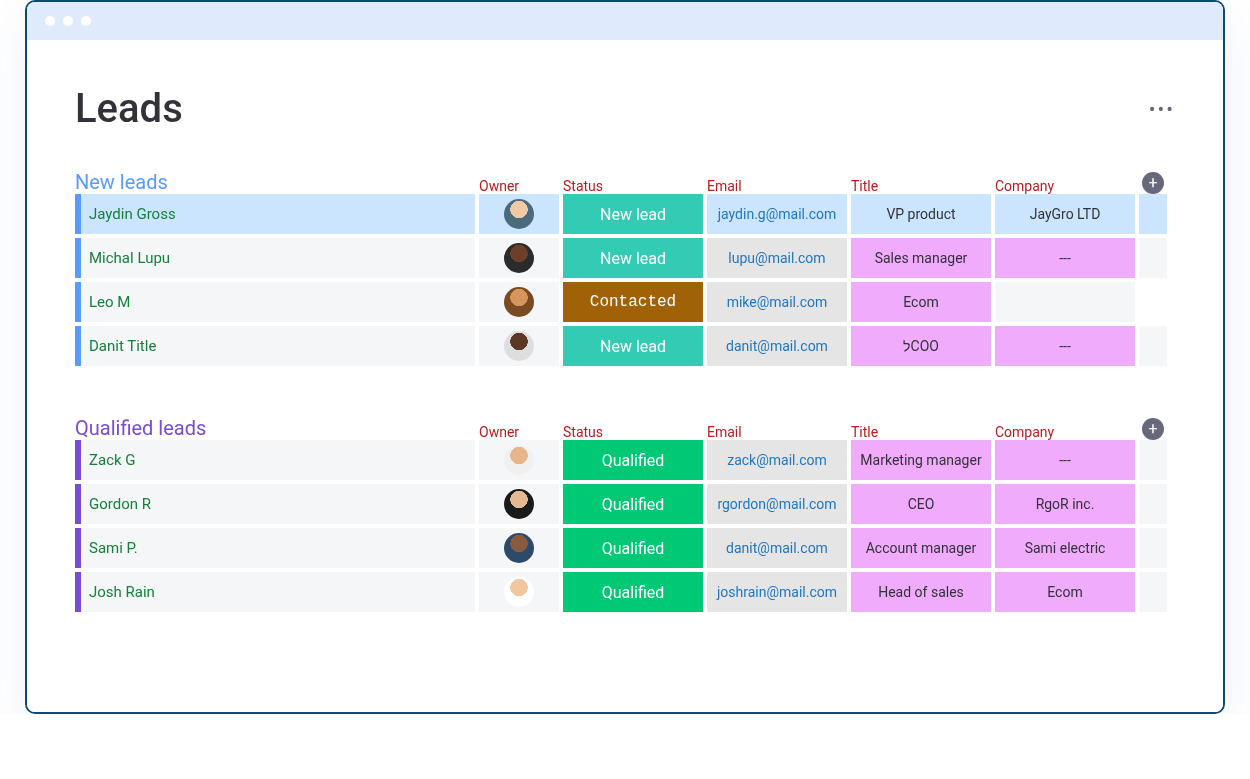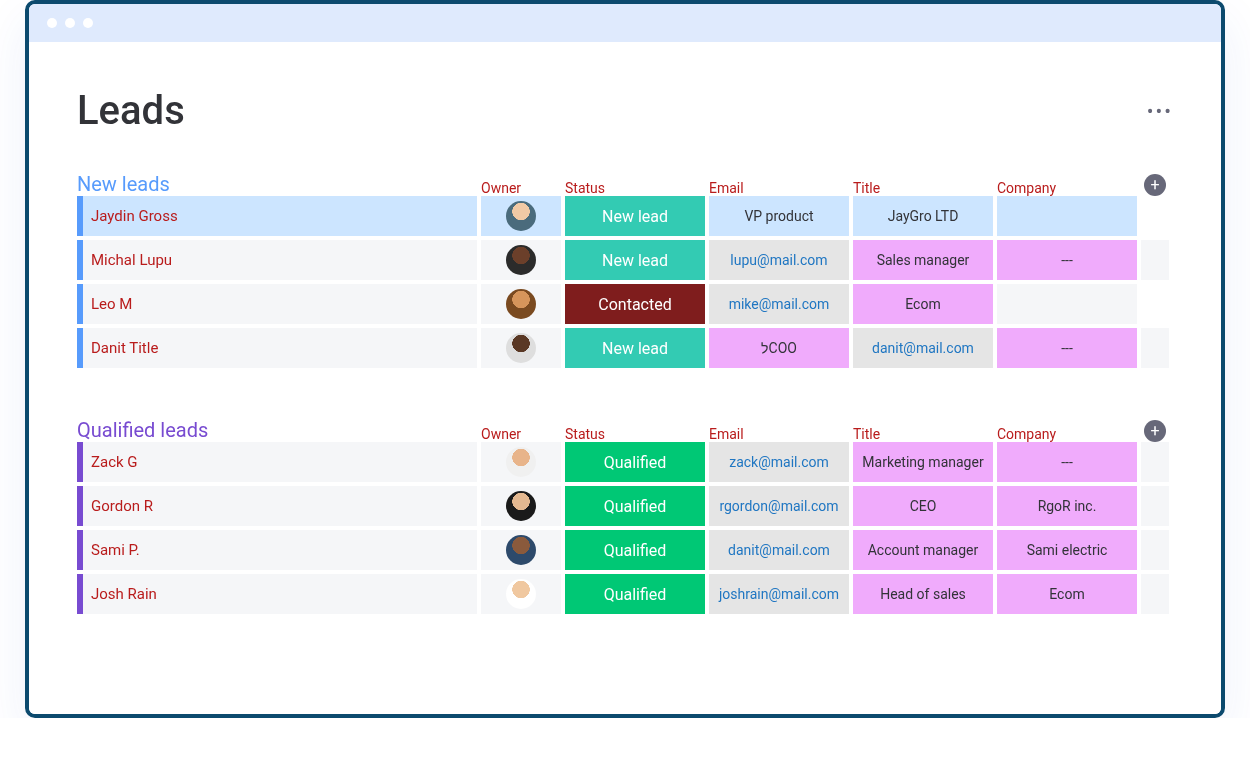--- a/index.html
+++ b/index.html
@@ -6,21 +6,21 @@
   body {
     margin: 0;
     font-family: -apple-system, BlinkMacSystemFont, "Segoe UI", Roboto, Helvetica, Arial, sans-serif;
     background: #fff;
     color: #323338;
     width: 1250px;
   }
   .frame {
     width: 1200px;
     margin: 0 auto;
-    border: 4px solid #0c4a6e;
+    border: 2px solid #0c4a6e;
     border-radius: 10px;
     overflow: hidden;
     box-shadow: 0 20px 50px rgba(40,80,200,0.08);
   }
   .titlebar {
     background: #dfeafd;
     height: 38px;
     display: flex;
     align-items: center;
     padding: 0 18px;
@@ -85,21 +85,21 @@
     margin-bottom: 4px;
     height: 40px;
   }
   .name-cell {
     display: flex;
     align-items: center;
     background: #f5f6f8;
     height: 100%;
     padding-left: 14px;
     font-size: 15px;
-    color: #b91c1c;
+    color: #15803d;
     position: relative;
   }
   .name-cell::before {
     content: "";
     position: absolute;
     left: 0; top: 0; bottom: 0;
     width: 6px;
     background: var(--accent);
   }
   .cell {
@@ -173,53 +173,54 @@
             <div class="col-h">Title</div>
             <div class="col-h">Company</div>
             <div class="add-col">+</div>
           </div>
           <div class="row selected" style="--accent: #579bfc;">
             <div class="name-cell">Jaydin Gross</div>
             <div class="owner-cell">
               <span class="avatar av1"></span>
             </div>
             <div class="cell status-cell" style="background: rgb(51, 203, 179);">New lead</div>
+            <div class="cell email-cell">jaydin.g@mail.com</div>
             <div class="cell">VP product</div>
             <div class="cell">JayGro LTD</div>
             <div class="trailing-cell"></div>
           </div>
           <div class="row" style="--accent: #579bfc;">
             <div class="name-cell">Michal Lupu</div>
             <div class="owner-cell">
               <span class="avatar av2"></span>
             </div>
             <div class="cell status-cell" style="background: rgb(51, 203, 179);">New lead</div>
             <div class="cell email-cell">lupu@mail.com</div>
             <div class="cell">Sales manager</div>
             <div class="cell">---</div>
             <div class="trailing-cell"></div>
           </div>
           <div class="row" style="--accent: #579bfc;">
             <div class="name-cell">Leo M</div>
             <div class="owner-cell">
               <span class="avatar av3"></span>
             </div>
-            <div class="cell status-cell" style="background: #7f1d1d;">Contacted</div>
+            <div class="cell status-cell" style="background: #a16207; font-family: Liberation Mono, monospace;">Contacted</div>
             <div class="cell email-cell">mike@mail.com</div>
             <div class="cell">Ecom</div>
             <div class="trailing-cell"></div>
           </div>
           <div class="row" style="--accent: #579bfc;">
             <div class="name-cell">Danit Title</div>
             <div class="owner-cell">
               <span class="avatar av4"></span>
             </div>
             <div class="cell status-cell" style="background: rgb(51, 203, 179);">New lead</div>
+            <div class="cell email-cell">danit@mail.com</div>
             <div class="cell">לCOO</div>
-            <div class="cell email-cell">danit@mail.com</div>
             <div class="cell">---</div>
             <div class="trailing-cell"></div>
           </div>
         </div>
         <div class="group">
           <div class="group-header">
             <div class="group-title" style="color: rgb(120, 75, 209);">Qualified leads</div>
             <div class="col-h">Owner</div>
             <div class="col-h">Status</div>
             <div class="col-h">Email</div>

